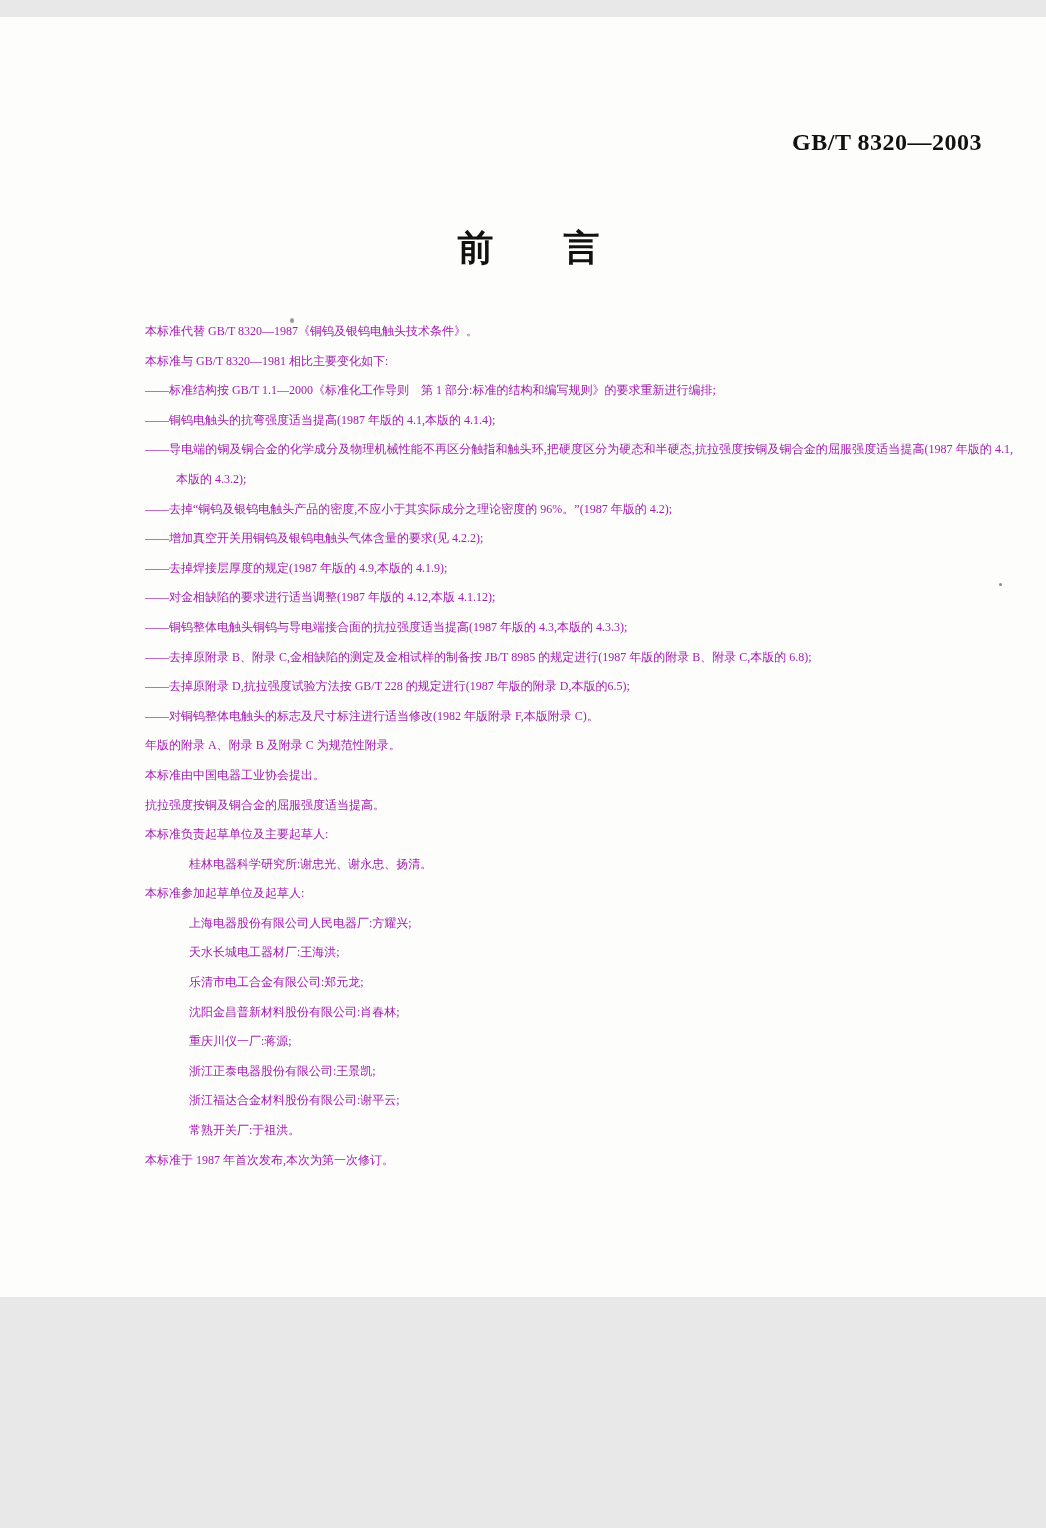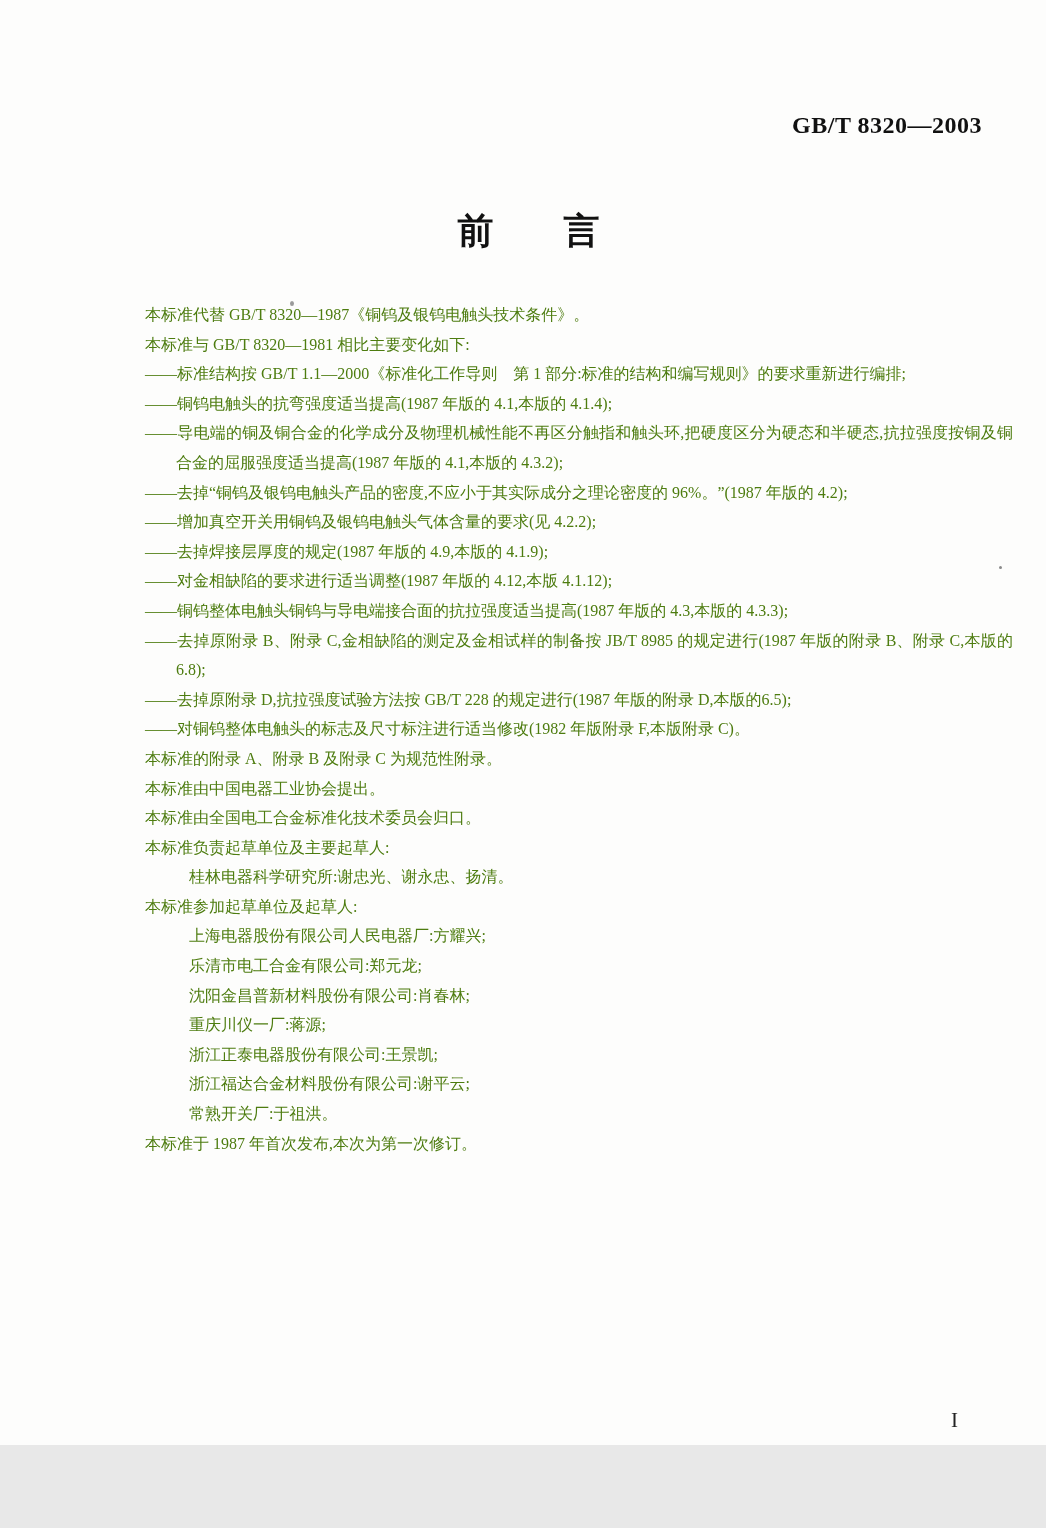--- a/index.html
+++ b/index.html
@@ -3,22 +3,22 @@
 <meta charset="utf-8">
 <style>
   html, body {
     margin: 0;
     padding: 0;
     background: #e8e8e8;
   }
   .page {
     position: relative;
     width: 1046px;
-    height: 1445px;
-    margin: 0 auto;
+    height: 1280px;
+    margin: 17px auto;
     background: #fdfdfc;
     color: #1b1b1b;
     font-family: "Liberation Serif", "DejaVu Serif", serif;
     overflow: hidden;
   }
   .doc-number {
     position: absolute;
     top: 112px;
     right: 64px;
     font-size: 24px;
@@ -37,24 +37,24 @@
     font-weight: bold;
     letter-spacing: 17px;
     transform: translateX(14px);
     color: #111;
   }
   .content {
     position: absolute;
     top: 300px;
     left: 145px;
     width: 868px;
-    font-size: 16px;
+    font-size: 12px;
     line-height: 29.6px;
     text-align: justify;
-    color: #4d7c0f;
+    color: #a21caf;
   }
   .fw-para {
     text-indent: 0;
   }
   .fw-item {
     padding-left: 31px;
     text-indent: -31px;
   }
   .fw-sub {
     padding-left: 44px;
@@ -91,27 +91,28 @@
       <div class="fw-item">——铜钨电触头的抗弯强度适当提高(1987 年版的 4.1,本版的 4.1.4);</div>
       <div class="fw-item">——导电端的铜及铜合金的化学成分及物理机械性能不再区分触指和触头环,把硬度区分为硬态和半硬态,抗拉强度按铜及铜合金的屈服强度适当提高(1987 年版的 4.1,本版的 4.3.2);</div>
       <div class="fw-item">——去掉“铜钨及银钨电触头产品的密度,不应小于其实际成分之理论密度的 96%。”(1987 年版的 4.2);</div>
       <div class="fw-item">——增加真空开关用铜钨及银钨电触头气体含量的要求(见 4.2.2);</div>
       <div class="fw-item">——去掉焊接层厚度的规定(1987 年版的 4.9,本版的 4.1.9);</div>
       <div class="fw-item">——对金相缺陷的要求进行适当调整(1987 年版的 4.12,本版 4.1.12);</div>
       <div class="fw-item">——铜钨整体电触头铜钨与导电端接合面的抗拉强度适当提高(1987 年版的 4.3,本版的 4.3.3);</div>
       <div class="fw-item">——去掉原附录 B、附录 C,金相缺陷的测定及金相试样的制备按 JB/T 8985 的规定进行(1987 年版的附录 B、附录 C,本版的 6.8);</div>
       <div class="fw-item">——去掉原附录 D,抗拉强度试验方法按 GB/T 228 的规定进行(1987 年版的附录 D,本版的6.5);</div>
       <div class="fw-item">——对铜钨整体电触头的标志及尺寸标注进行适当修改(1982 年版附录 F,本版附录 C)。</div>
-      <div class="fw-para">本标准的附录 A、附录 B 及附录 C 为规范性附录。</div>
+      <div class="fw-para">年版的附录 A、附录 B 及附录 C 为规范性附录。</div>
       <div class="fw-para">本标准由中国电器工业协会提出。</div>
-      <div class="fw-para">本标准由全国电工合金标准化技术委员会归口。</div>
+      <div class="fw-para">抗拉强度按铜及铜合金的屈服强度适当提高。</div>
       <div class="fw-para">本标准负责起草单位及主要起草人:</div>
       <div class="fw-sub">桂林电器科学研究所:谢忠光、谢永忠、扬清。</div>
       <div class="fw-para">本标准参加起草单位及起草人:</div>
       <div class="fw-sub">上海电器股份有限公司人民电器厂:方耀兴;</div>
+      <div class="fw-sub">天水长城电工器材厂:王海洪;</div>
       <div class="fw-sub">乐清市电工合金有限公司:郑元龙;</div>
       <div class="fw-sub">沈阳金昌普新材料股份有限公司:肖春林;</div>
       <div class="fw-sub">重庆川仪一厂:蒋源;</div>
       <div class="fw-sub">浙江正泰电器股份有限公司:王景凯;</div>
       <div class="fw-sub">浙江福达合金材料股份有限公司:谢平云;</div>
       <div class="fw-sub">常熟开关厂:于祖洪。</div>
       <div class="fw-para">本标准于 1987 年首次发布,本次为第一次修订。</div>
     </div>
 
   <div class="page-number">I</div>

